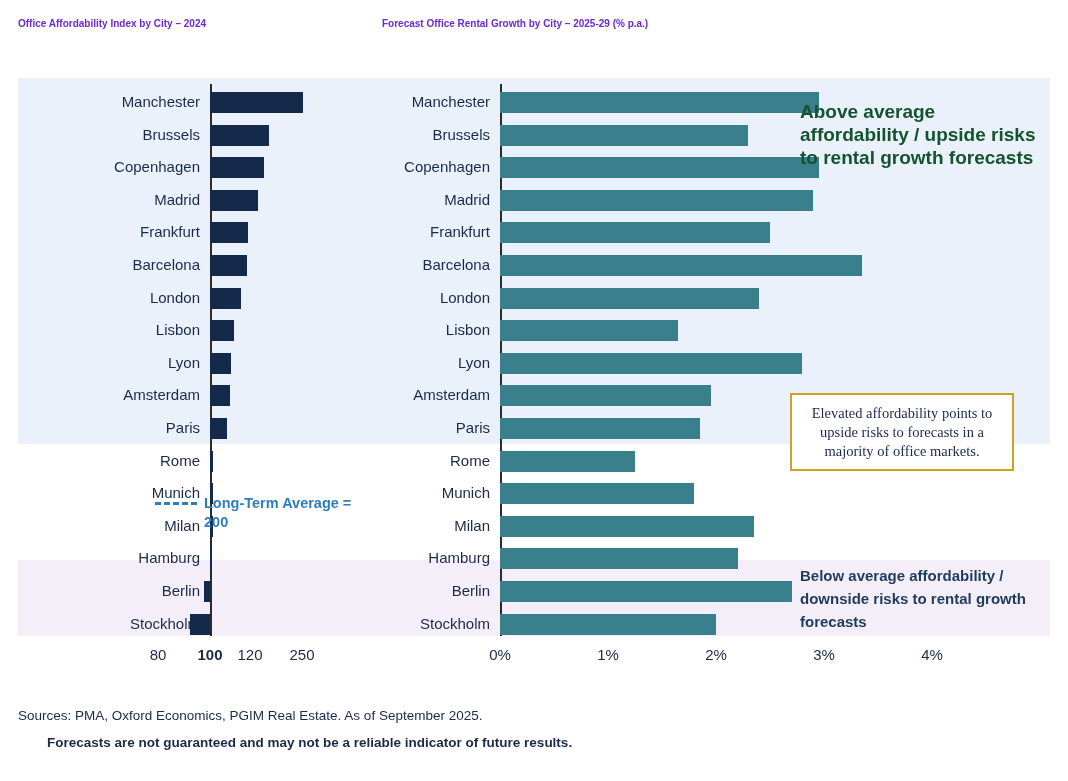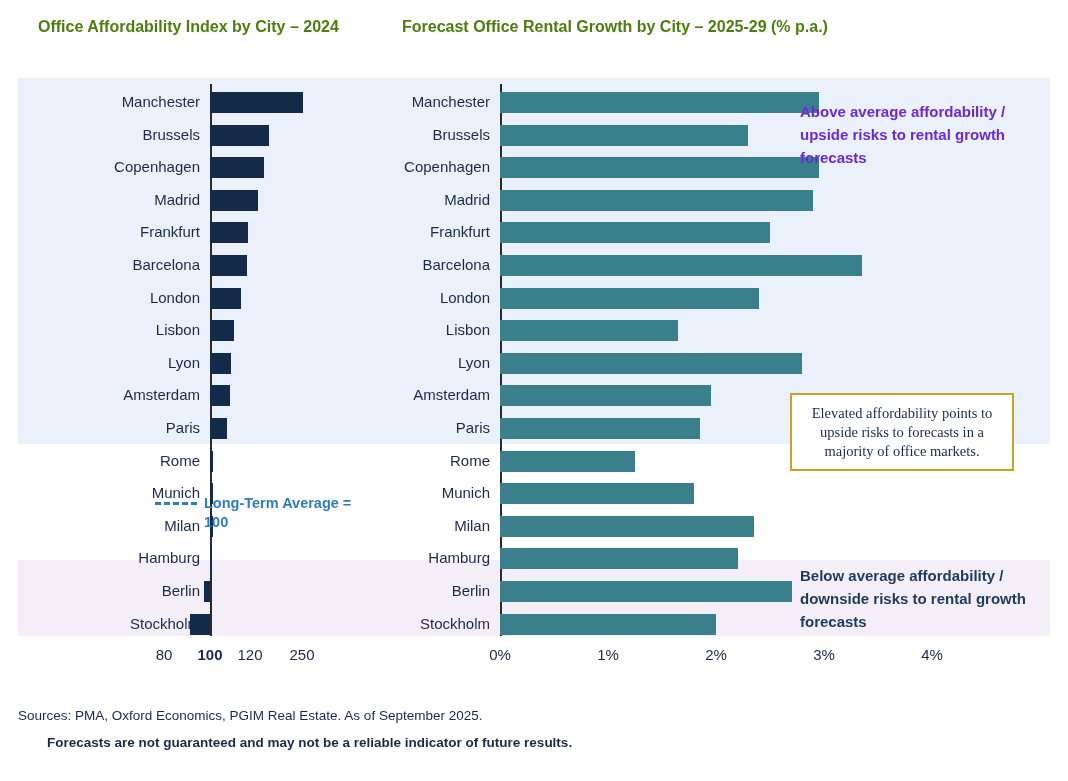--- a/index.html
+++ b/index.html
@@ -12,25 +12,24 @@
     background: #ffffff;
     font-family: "Liberation Sans", sans-serif;
     color: #1b2a4a;
     position: relative;
     overflow: hidden;
   }
 
   
   .title {
     position: absolute;
-    font-size: 16px;
-    font-weight: bold;
-    color: #4d7c0f;
+    font-size: 10px;
+    font-weight: bold;
+    color: #6d28d9;
     white-space: nowrap;
-    margin-left: 20px;
   }
   #title-left  { left: 18px;  top: 18px; }
   #title-right { left: 382px; top: 18px; }
 
   
   .band {
     position: absolute;
     left: 18px;
     width: 1032px;
   }
@@ -104,23 +103,23 @@
     color: #2e7ebb;
     line-height: 19px;
   }
 
   
   #above-note {
     position: absolute;
     left: 800px;
     top: 100px;
     width: 240px;
-    font-size: 15px;
-    font-weight: bold;
-    color: #6d28d9;
+    font-size: 19px;
+    font-weight: bold;
+    color: #14532d;
     line-height: 23px;
   }
   #below-note {
     position: absolute;
     left: 800px;
     top: 564px;
     width: 248px;
     font-size: 15px;
     font-weight: bold;
     color: #1e3a5f;
@@ -247,35 +246,35 @@
       <div class="bar bar-right" style="top: 372.6px; height: 21px; left: 118px; width: 135px;"></div>
       <div class="bar bar-right" style="top: 405.2px; height: 21px; left: 118px; width: 194.4px;"></div>
       <div class="bar bar-right" style="top: 437.8px; height: 21px; left: 118px; width: 253.8px;"></div>
       <div class="bar bar-right" style="top: 470.4px; height: 21px; left: 118px; width: 237.6px;"></div>
       <div class="bar bar-right" style="top: 503px; height: 21px; left: 118px; width: 291.6px;"></div>
       <div class="bar bar-right" style="top: 535.6px; height: 21px; left: 118px; width: 216px;"></div>
     </div>
 </div>
 
 <div id="left-ticks">
-    <div class="tick" style="left: 134px;">80</div>
+    <div class="tick" style="left: 128px;">80</div>
     <div class="tick" style="left: 180px; font-weight: bold;">100</div>
     <div class="tick" style="left: 220px;">120</div>
     <div class="tick" style="left: 272px;">250</div>
   </div>
 <div id="right-ticks">
     <div class="tick" style="left: 470px;">0%</div>
     <div class="tick" style="left: 578px;">1%</div>
     <div class="tick" style="left: 686px;">2%</div>
     <div class="tick" style="left: 794px;">3%</div>
     <div class="tick" style="left: 902px;">4%</div>
   </div>
 
 <div id="lta-dash"></div>
-<div id="lta-text">Long-Term Average = 100</div>
+<div id="lta-text">Long-Term Average = 200</div>
 
 <div id="above-note">Above average affordability / upside risks to rental growth forecasts</div>
 <div id="below-note">Below average affordability / downside risks to rental growth forecasts</div>
 <div id="callout">
   <span>Elevated affordability points to upside risks to forecasts in a majority of office markets.</span>
 </div>
 
 <div class="footer" id="source-line">Sources: PMA, Oxford Economics, PGIM Real Estate. As of September 2025.</div>
 <div class="footer" id="disclaimer-line">Forecasts are not guaranteed and may not be a reliable indicator of future results.</div>
 

